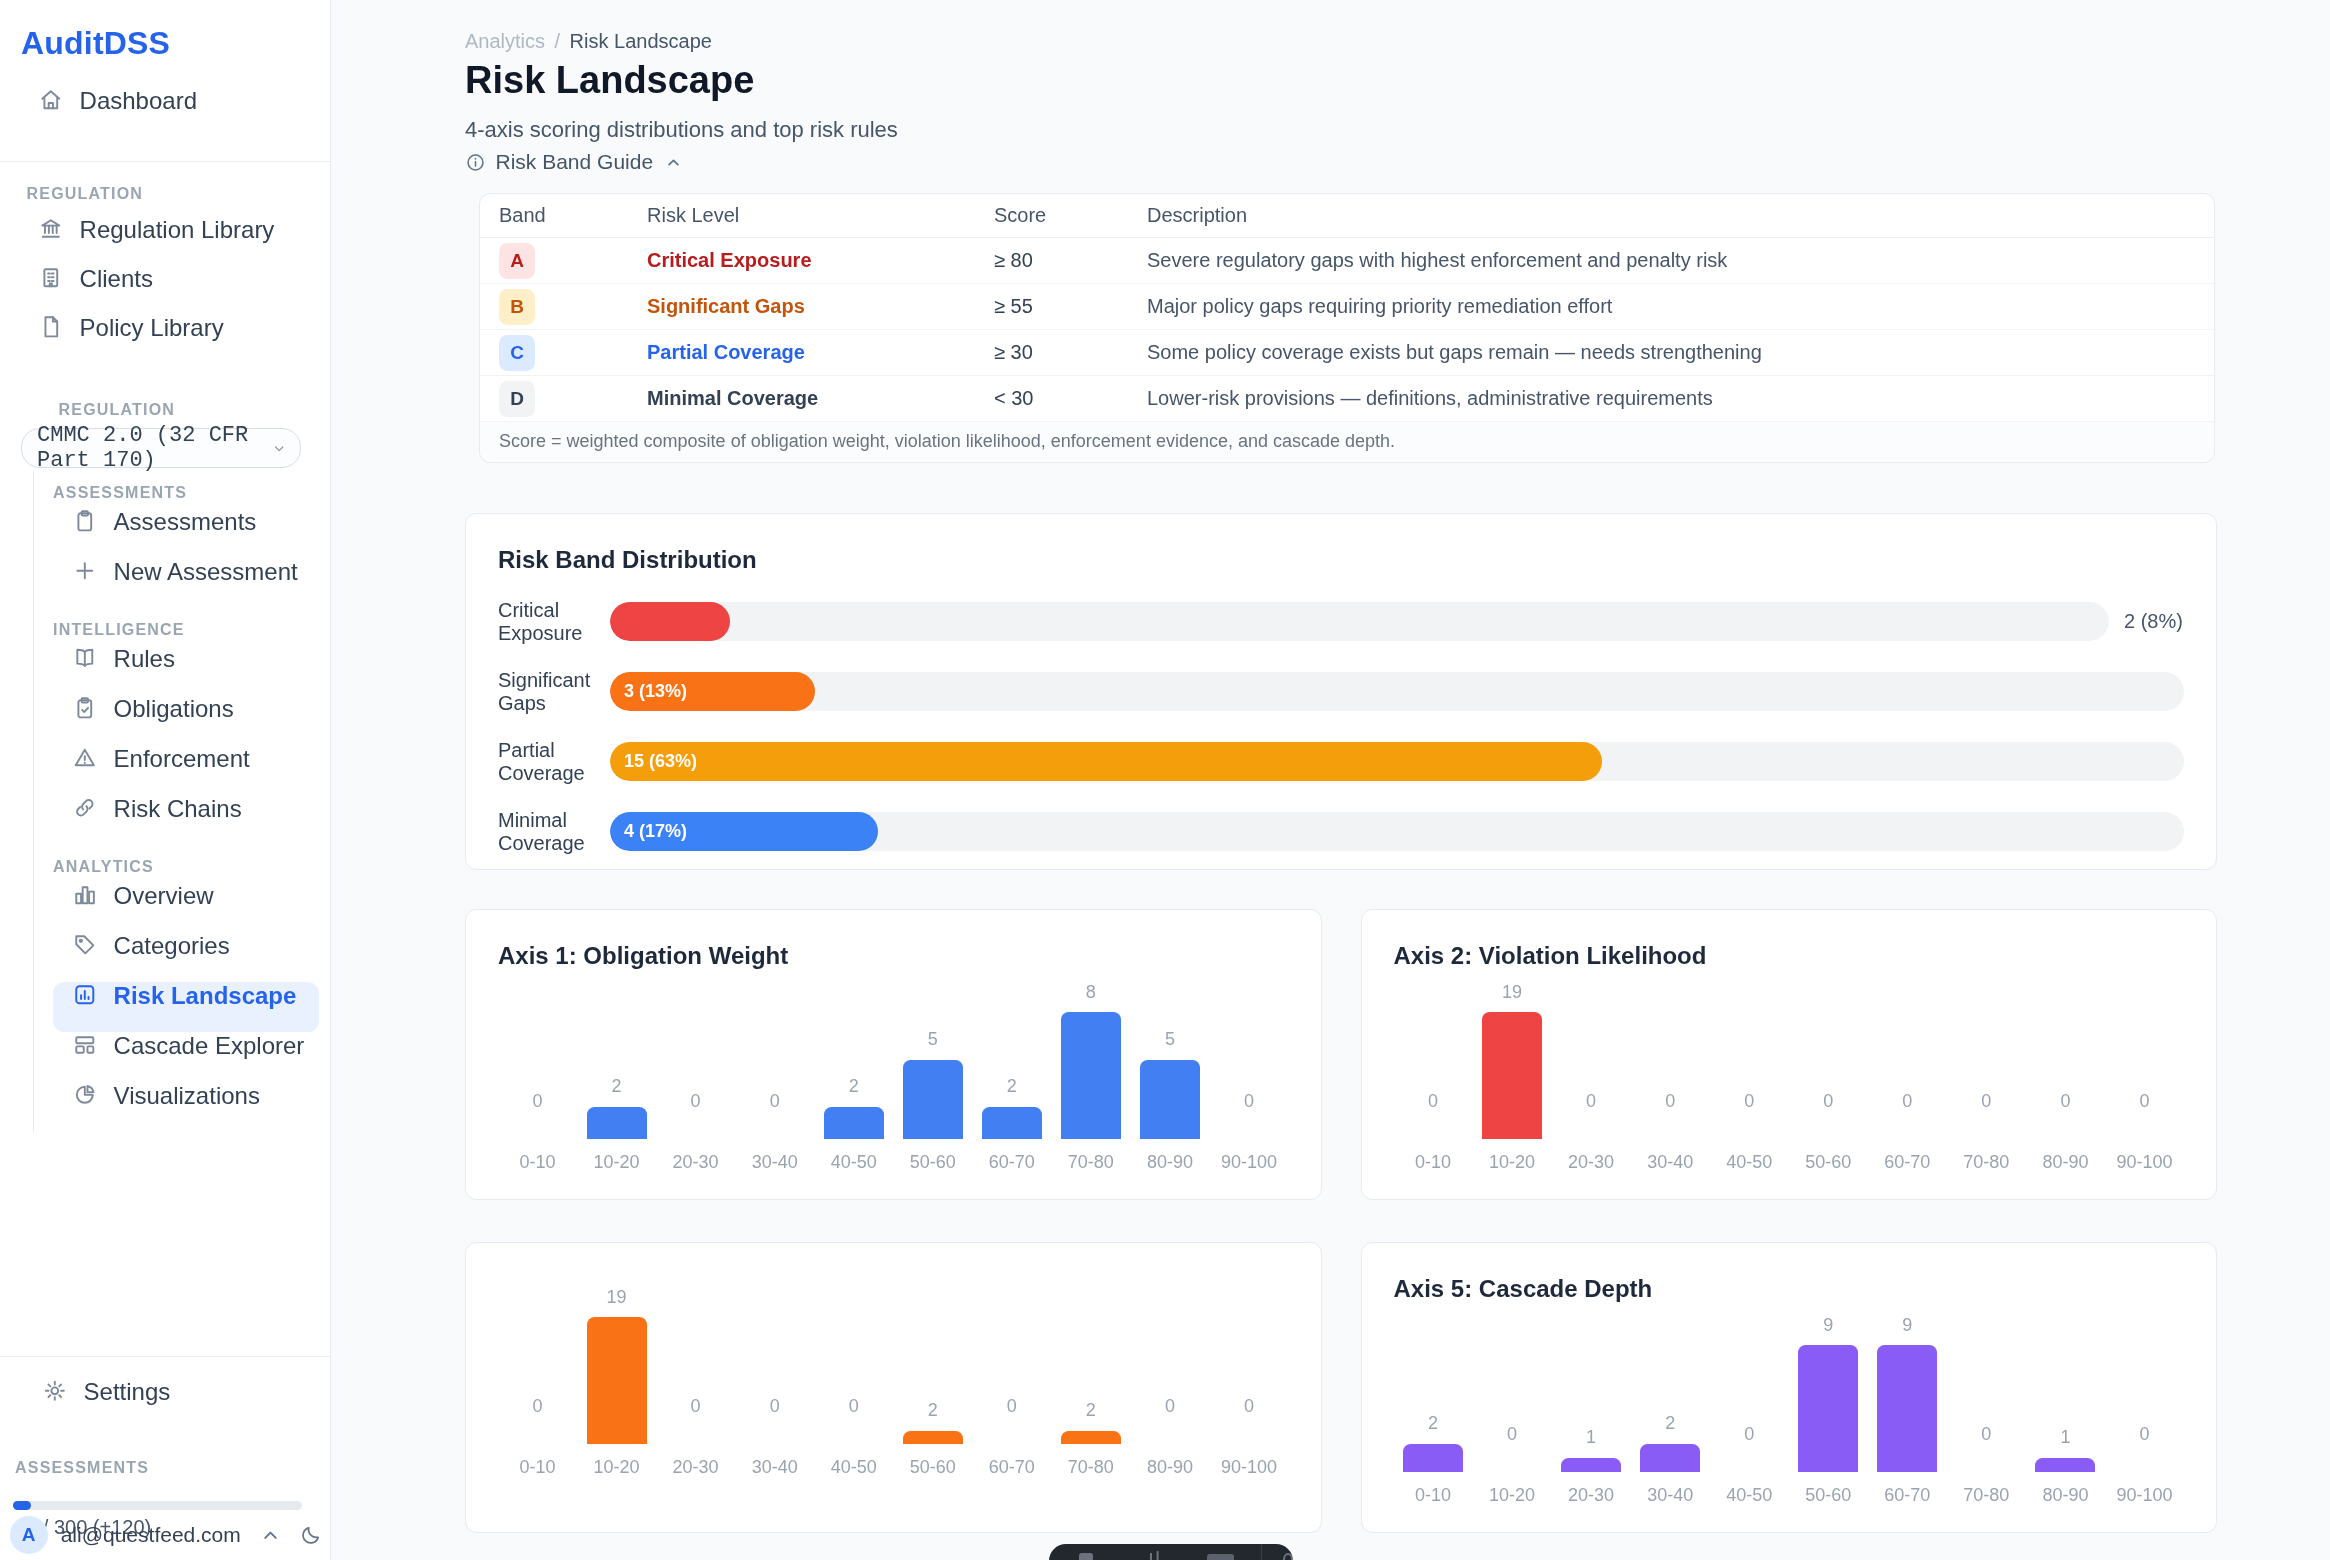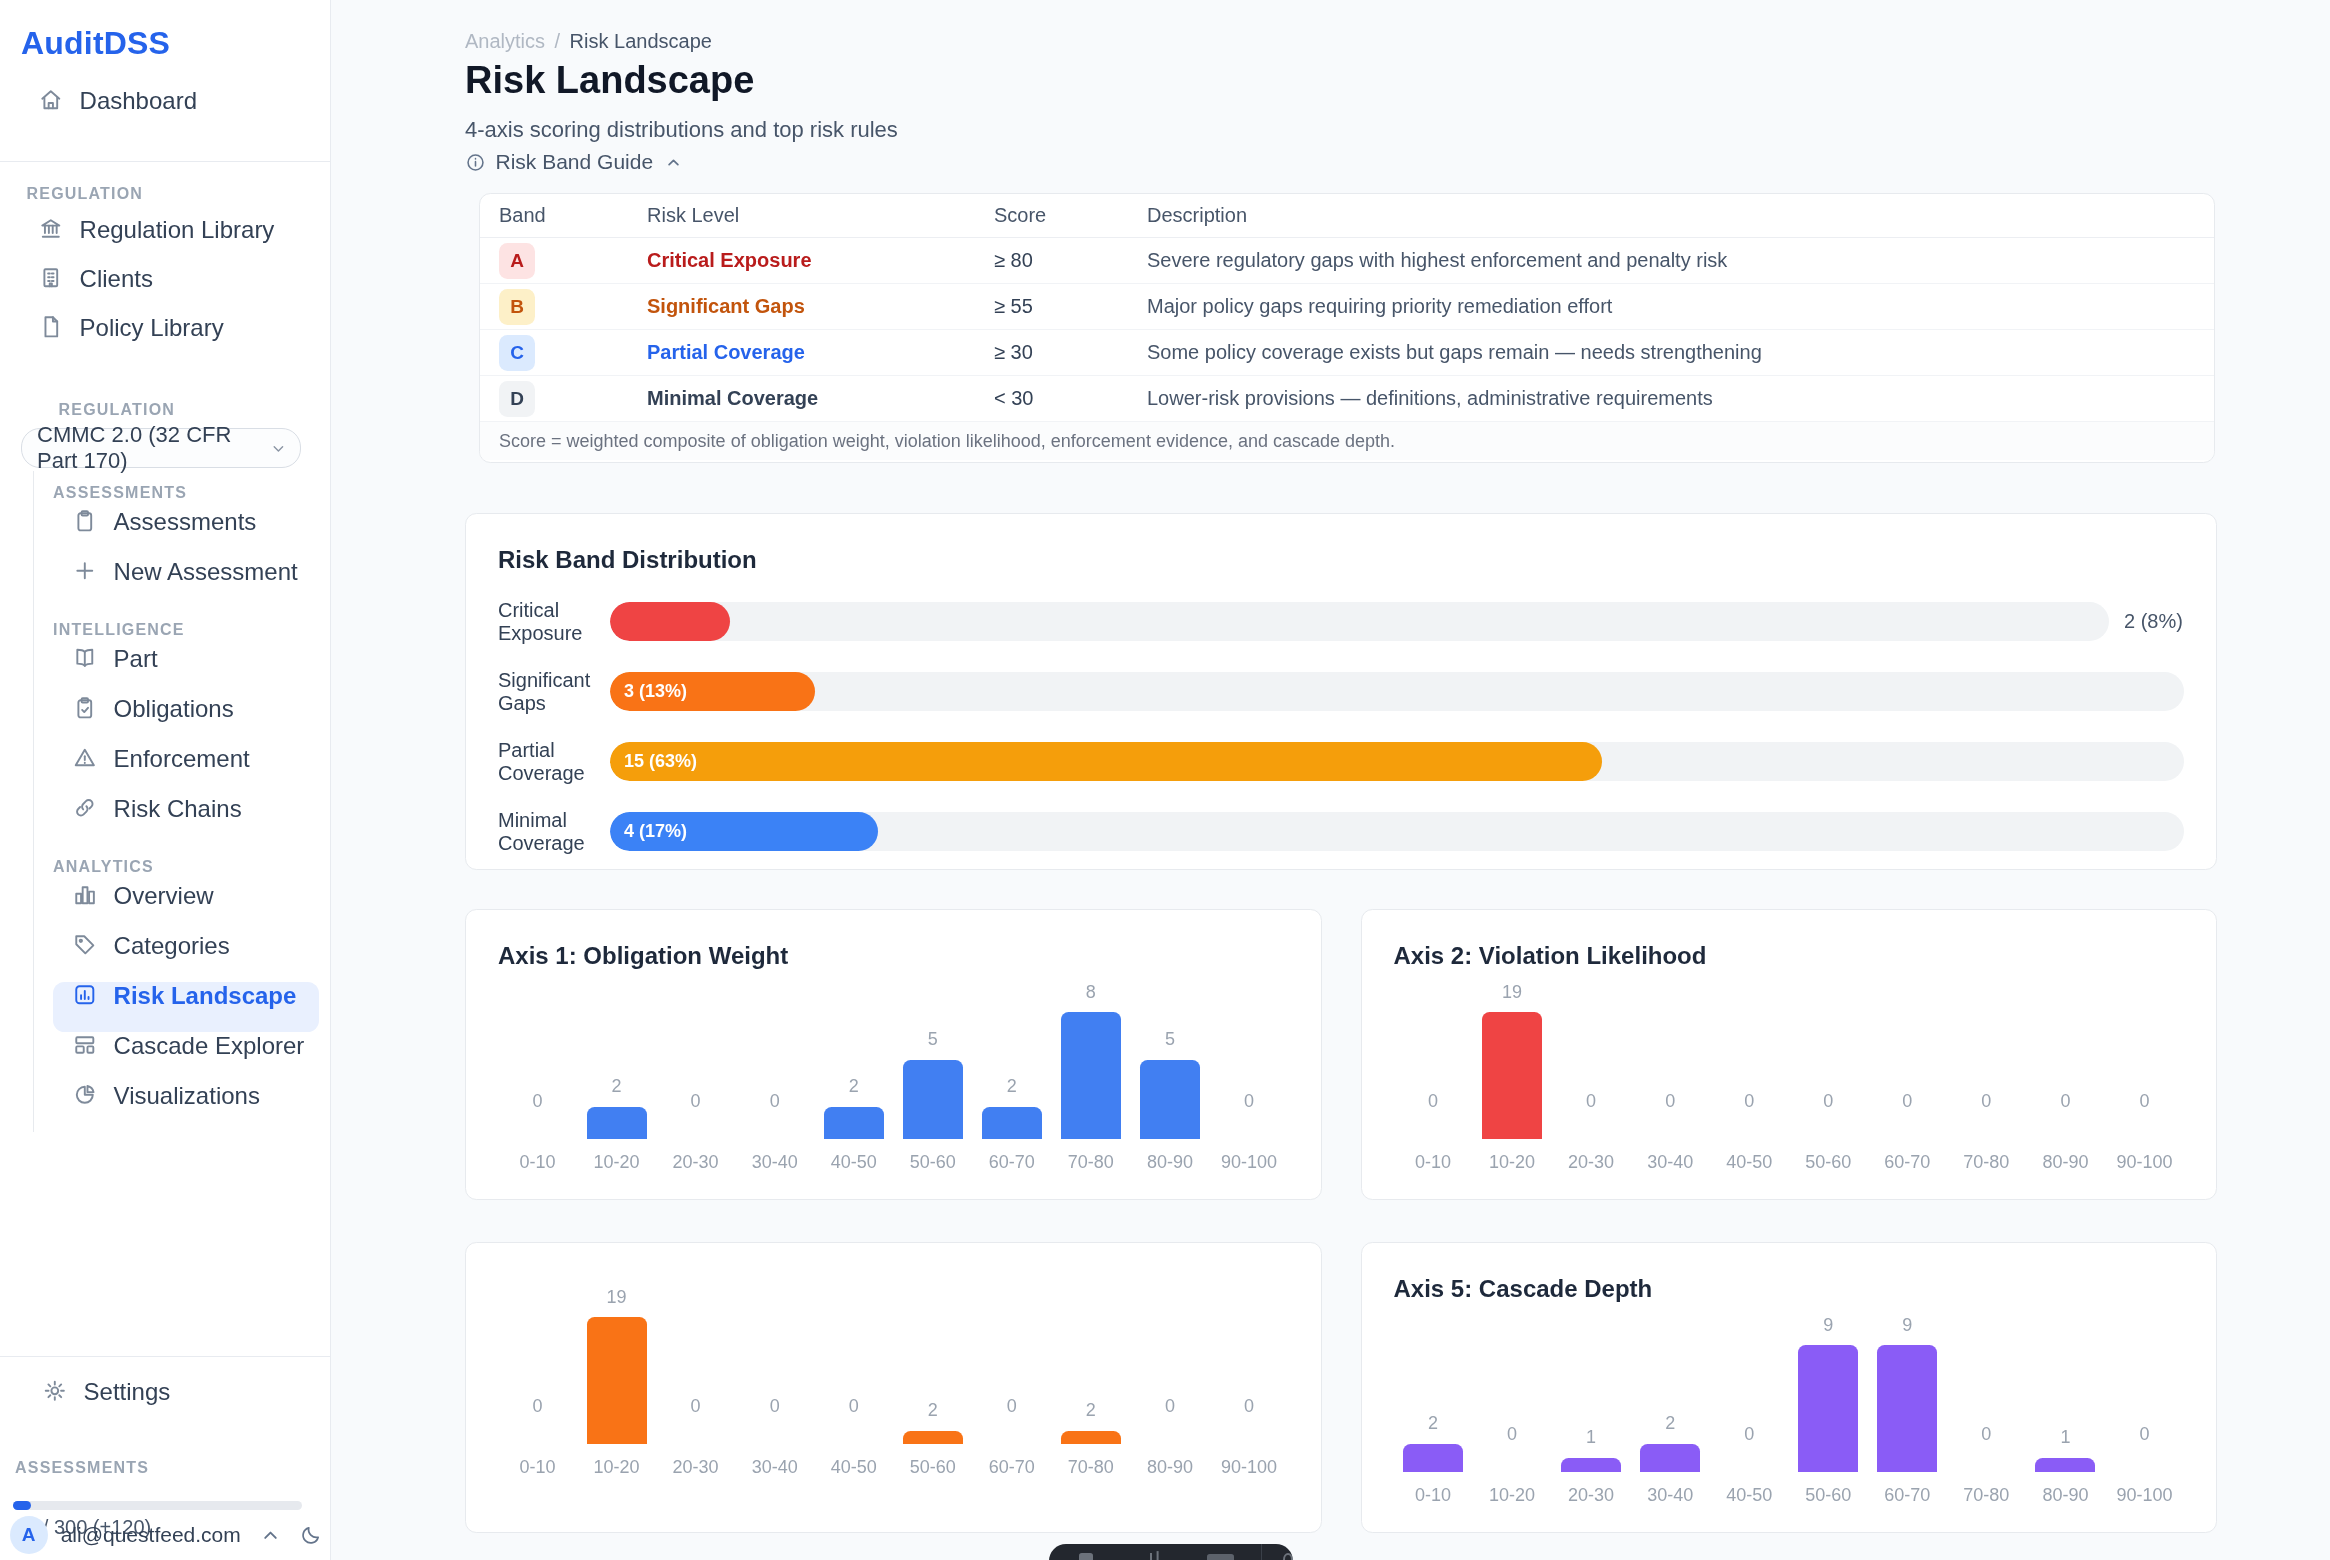--- a/index.html
+++ b/index.html
@@ -16,21 +16,21 @@
   .nav-item svg { width:25.6px; height:25.6px; }
   .sec-label { font-size:16px; font-weight:700; letter-spacing:1.2px; color:#9aa5b3; padding-left:26.5px; }
   .sb-divider { border-top:0.9px solid #e8ebf0; }
 
   #nav-dashboard { position:absolute; top:87px; left:0; right:0; }
   #sec-workspace { position:absolute; top:161px; left:0; right:0; }
   #sec-workspace .sec-label { margin-top:23px; margin-bottom:13.2px; }
   #sec-regulation-label { position:absolute; top:401px; left:0; right:0;padding-left:32px; }
   .reg-select { position:absolute; top:428px; left:21px; width:280px; height:40px; border:0.9px solid #d9dee5;
                 border-radius:19px; background:#fcfdfe; display:flex; align-items:center; padding:0 13.2px 0 15px;
-                font-size:22px; color:#334155; cursor:pointer; justify-content:space-between; }
+                font-size:22px; color:#334155; cursor:pointer; justify-content:space-between;font-family:Liberation Mono, monospace; }
   .reg-select svg { width:21px; height:21px; color:#8a94a3; }
   .nav-group { position:absolute; top:471px; left:33px; right:0; border-left:1.9px solid #e7eaee; }
   .nav-group .sec-label { padding-left:19px; margin:13.2px 0 5.7px 0; }
   .nav-group .nav-item { margin-left:19px; padding-left:19px; border-radius:11.4px; height:50px; }
   .nav-group .nav-item.active { background:#e9f0fe; color:#2563eb; margin-right:11.4px; font-weight:600; }
   .nav-group .nav-item.active .nicon { color:#2563eb; }
 
   #sb-bottom { position:absolute; left:0; right:0; top:1356px; border-top:0.9px solid #e8ebf0; }
   #nav-settings { margin-top:21px;padding-left:42px; }
   #assess-label { padding-left:15px; margin-top:32px; }
@@ -181,21 +181,21 @@
     </div>
 
     <div class="sec-label">INTELLIGENCE</div>
     <div class="nav-item">
       <span class="nicon">
         <svg viewBox="0 0 24 24" fill="none" stroke="currentColor" stroke-width="1.8" stroke-linecap="round" stroke-linejoin="round">
             <path d="M12 6.5C10.5 5 8 4.5 5 4.5v13c3 0 5.5.5 7 2 1.5-1.5 4-2 7-2v-13c-3 0-5.5.5-7 2z"></path>
             <path d="M12 6.5v13"></path>
           </svg>
       </span>
-      <span>Part</span>
+      <span>Rules</span>
     </div>
     <div class="nav-item">
       <span class="nicon">
         <svg viewBox="0 0 24 24" fill="none" stroke="currentColor" stroke-width="1.8" stroke-linecap="round" stroke-linejoin="round">
             <rect x="6" y="5" width="12" height="16" rx="2"></rect>
             <rect x="9" y="3" width="6" height="4" rx="1"></rect>
             <path d="M9.5 14l2 2 3.5-4"></path>
           </svg>
       </span>
       <span>Obligations</span>

